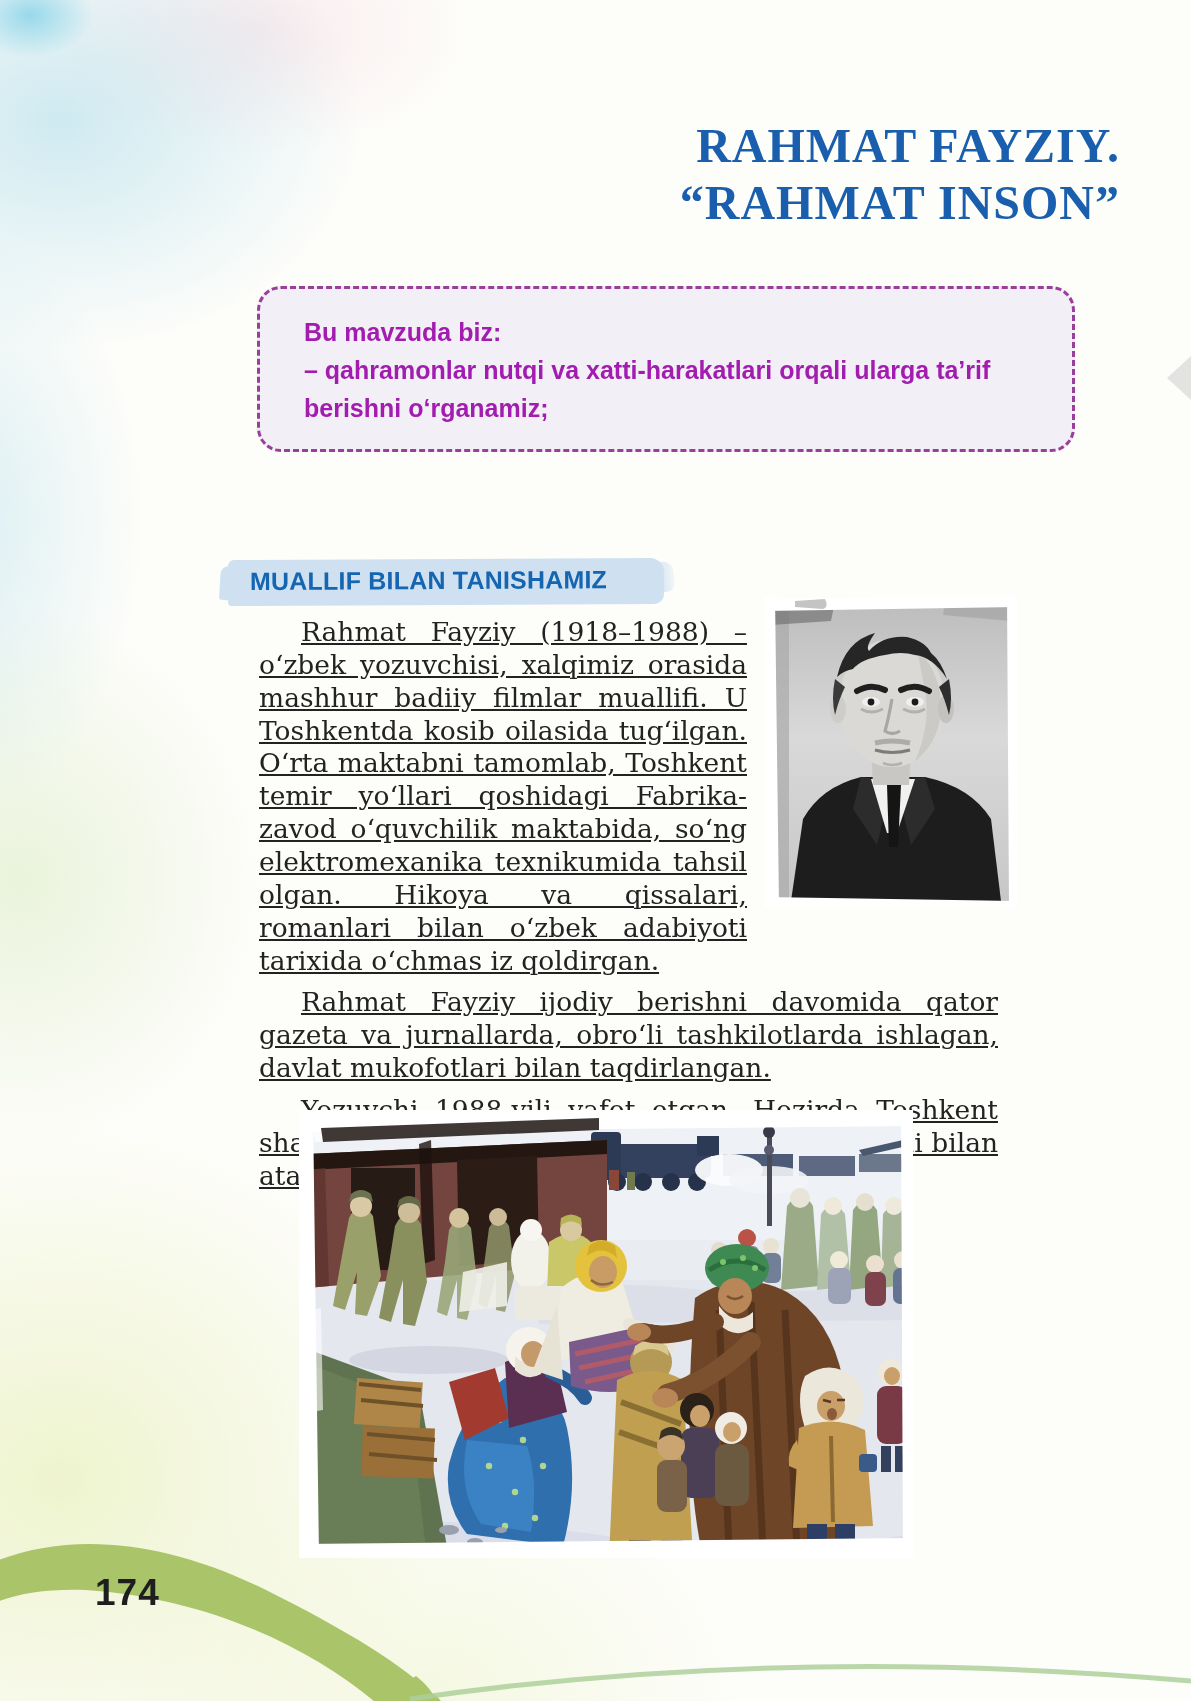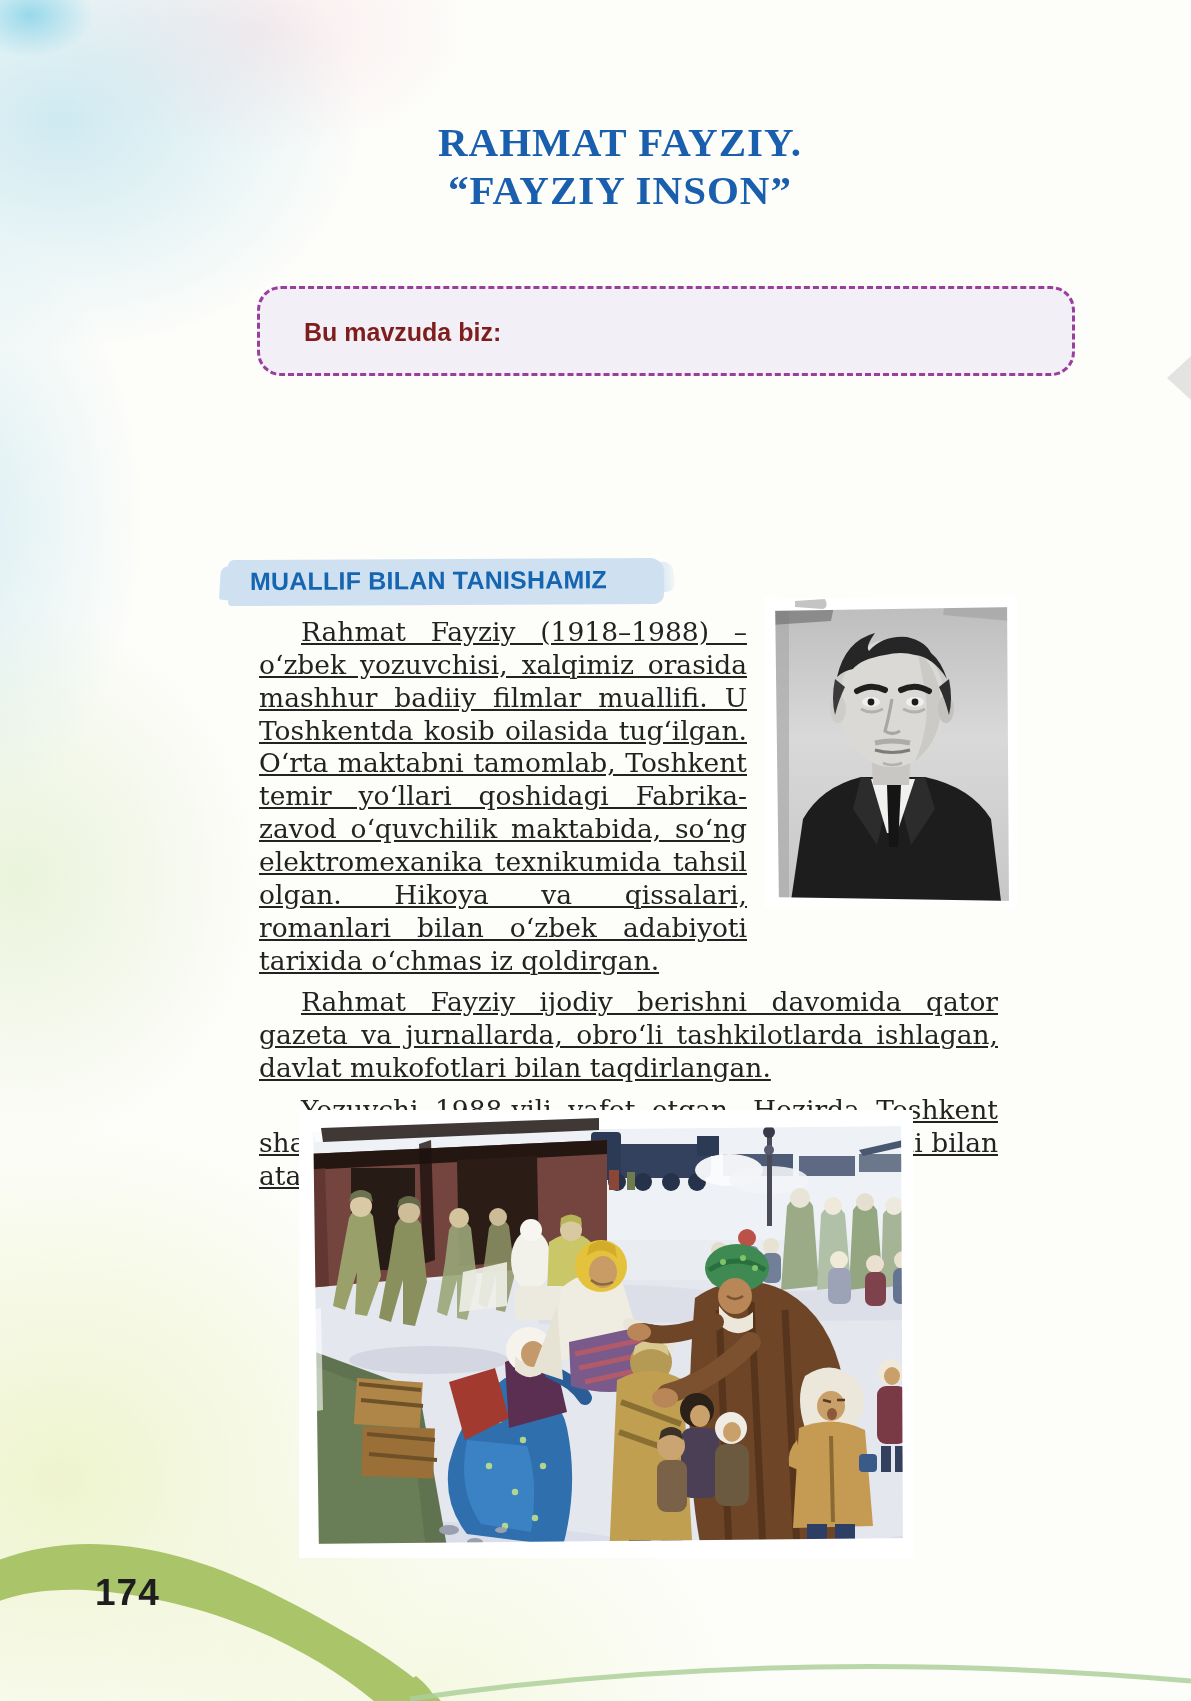--- a/index.html
+++ b/index.html
@@ -25,36 +25,36 @@
       radial-gradient(ellipse 260px 420px at -40px 520px, rgba(140,205,225,.30), rgba(140,205,225,0) 70%),
       radial-gradient(ellipse 340px 380px at 20px 880px, rgba(190,220,150,.30), rgba(190,220,150,0) 72%),
       radial-gradient(ellipse 520px 480px at 60px 1480px, rgba(226,236,170,.55), rgba(226,236,170,0) 75%),
       radial-gradient(ellipse 420px 300px at 430px 1690px, rgba(238,244,205,.55), rgba(238,244,205,0) 75%),
       #fdfdfa;
   }
 
   
   .title{
     position:absolute;left:120px;top:118px;width:1000px;
-    text-align:center;
+    text-align:right;
     font-family:"Liberation Serif",serif;
     font-weight:700;
-    font-size:41px;line-height:1.18;
+    font-size:48px;line-height:1.18;
     letter-spacing:1px;
     color:var(--title-blue);
   }
 
   
   .topic-box{
     position:absolute;left:257px;top:286px;width:818px;
     border:3px dashed var(--box-border-purple);
     border-radius:24px;
     background:var(--box-bg);
     padding:24px 28px 22px 44px;
-    color:#7f1d1d;
+    color:#a21caf;
     font-size:25px;font-weight:700;line-height:1.52;
   }
   .topic-box p{margin:0;}
 
   
   .section-band{
     position:absolute;left:228px;top:559px;width:436px;height:46px;
     background:var(--header-band);
     border-radius:6px 14px 10px 4px;
     transform:rotate(-.3deg);
@@ -115,25 +115,26 @@
   }
   .bottom-arc{position:absolute;left:400px;bottom:0;width:791px;height:42px;}
 </style>
 </head>
 <body>
 
 <div class="page">
 
   <div class="title">
     <div>RAHMAT FAYZIY.</div>
-    <div>“FAYZIY INSON”</div>
+    <div>“RAHMAT INSON”</div>
   </div>
 
   <div class="topic-box">
     <p>Bu mavzuda biz:</p>
+    <p>– qahramonlar nutqi va xatti-harakatlari orqali ularga ta’rif berishni o‘rganamiz;</p>
   </div>
 
   <div class="section-band">
     <span class="label">MUALLIF BILAN TANISHAMIZ</span>
   </div>
 
   <div class="article">
     <div class="portrait-wrap">
       <svg viewBox="0 0 252 312">
         <defs>

